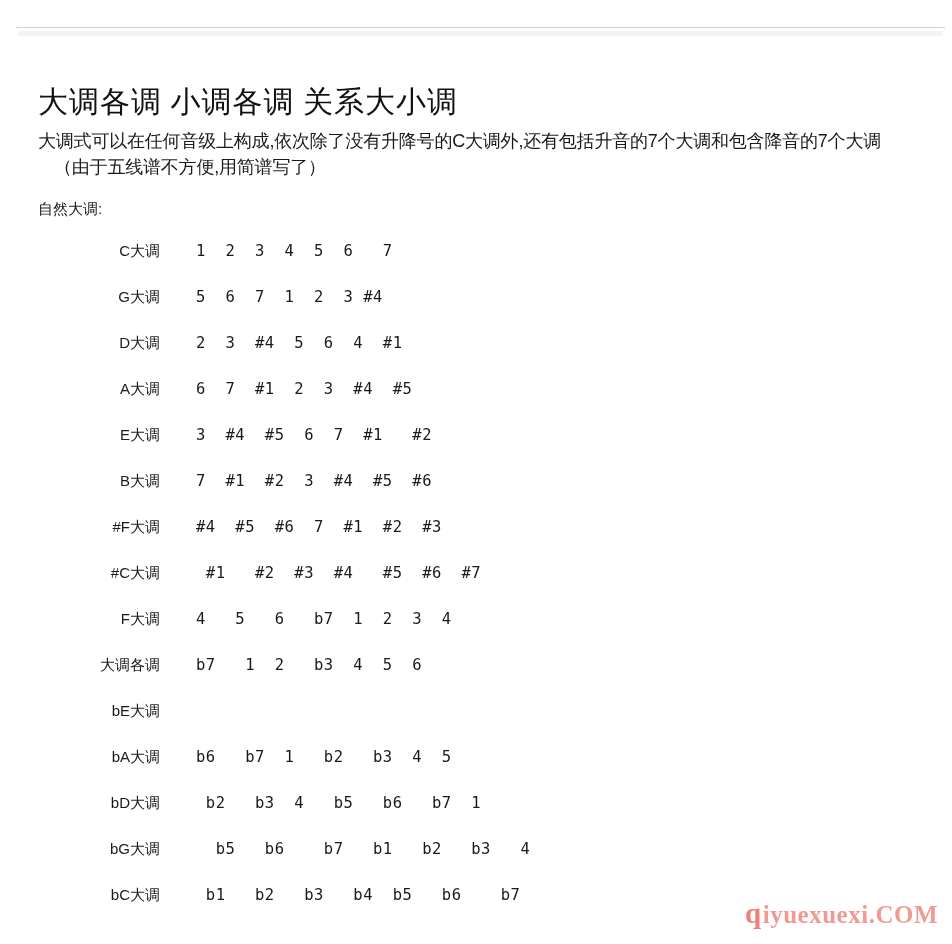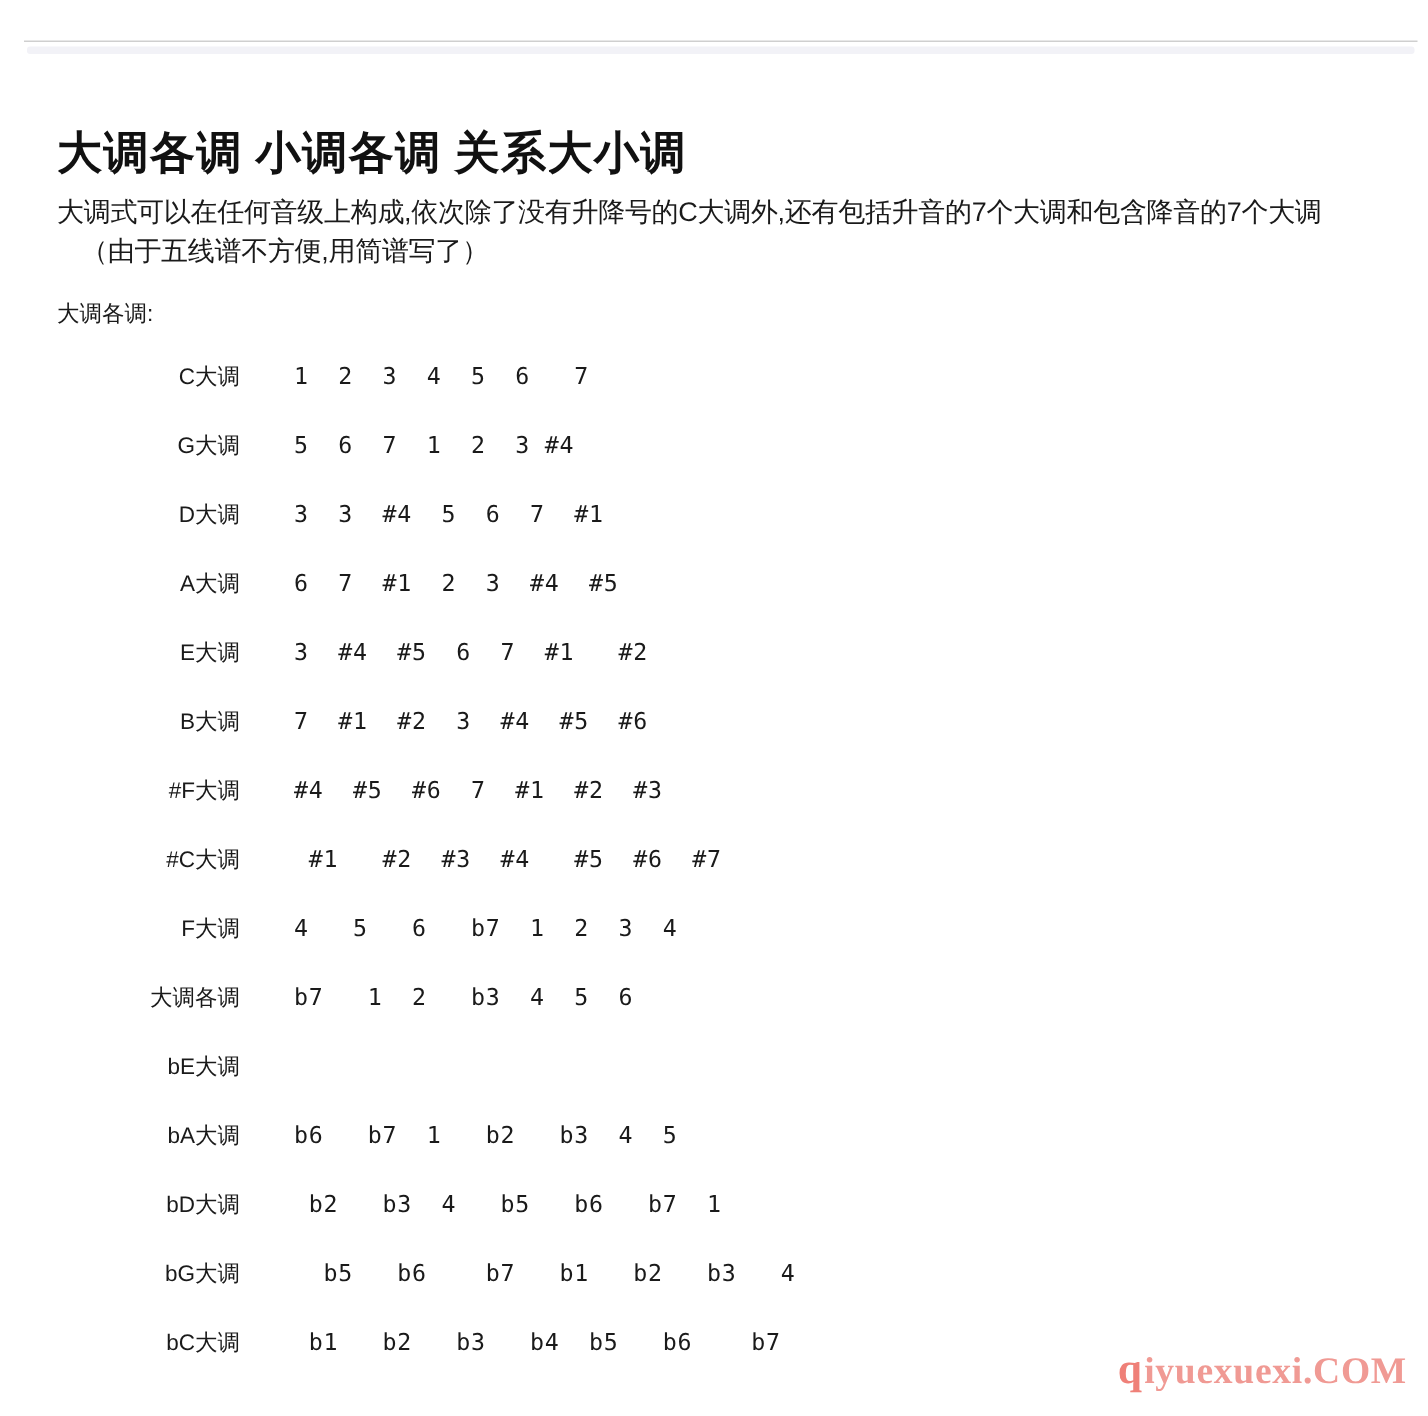--- a/index.html
+++ b/index.html
@@ -41,21 +41,21 @@
     background: #f2f2f7;
     border-radius: 2px;
   }
 
   
   .title {
     position: absolute;
     left: 38px;
     top: 62px;
     font-family: "Liberation Serif", "DejaVu Serif", serif;
-    font-weight: bold;
+    font-weight: normal;
     font-size: 30px;
     letter-spacing: 1px;
     color: #111111;
     white-space: nowrap;
   }
 
   
   .intro {
     position: absolute;
     left: 38px;
@@ -141,34 +141,34 @@
   <div class="top-rule"></div>
   <div class="top-band"></div>
 
   <h1 class="title">大调各调  小调各调  关系大小调</h1>
 
   <div class="intro">
     <span class="line1">大调式可以在任何音级上构成,依次除了没有升降号的C大调外,还有包括升音的7个大调和包含降音的7个大调</span>
     <span class="line2">（由于五线谱不方便,用简谱写了）</span>
   </div>
 
-  <div class="section-label">大调各调:</div>
+  <div class="section-label">自然大调:</div>
 
   <div class="scales">
     <div class="scale-row">
       <div class="scale-name">C大调</div>
       <div class="scale-notes">1  2  3  4  5  6   7</div>
     </div>
     <div class="scale-row">
       <div class="scale-name">G大调</div>
       <div class="scale-notes">5  6  7  1  2  3 #4</div>
     </div>
     <div class="scale-row">
       <div class="scale-name">D大调</div>
-      <div class="scale-notes">3  3  #4  5  6  7  #1</div>
+      <div class="scale-notes">2  3  #4  5  6  4  #1</div>
     </div>
     <div class="scale-row">
       <div class="scale-name">A大调</div>
       <div class="scale-notes">6  7  #1  2  3  #4  #5</div>
     </div>
     <div class="scale-row">
       <div class="scale-name">E大调</div>
       <div class="scale-notes">3  #4  #5  6  7  #1   #2</div>
     </div>
     <div class="scale-row">

